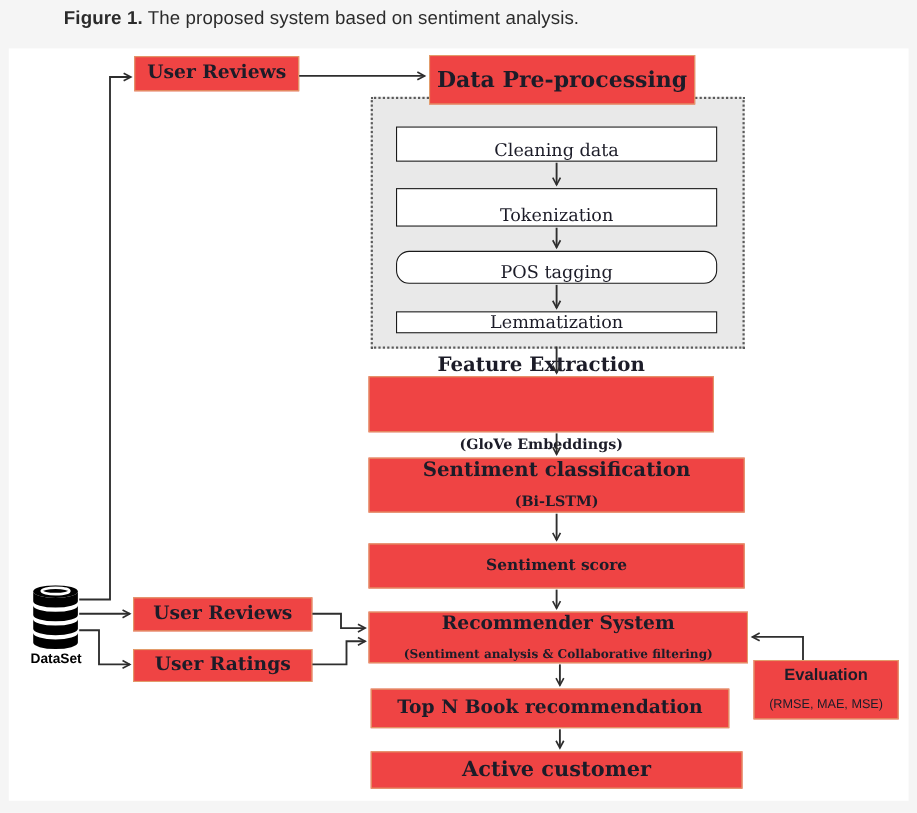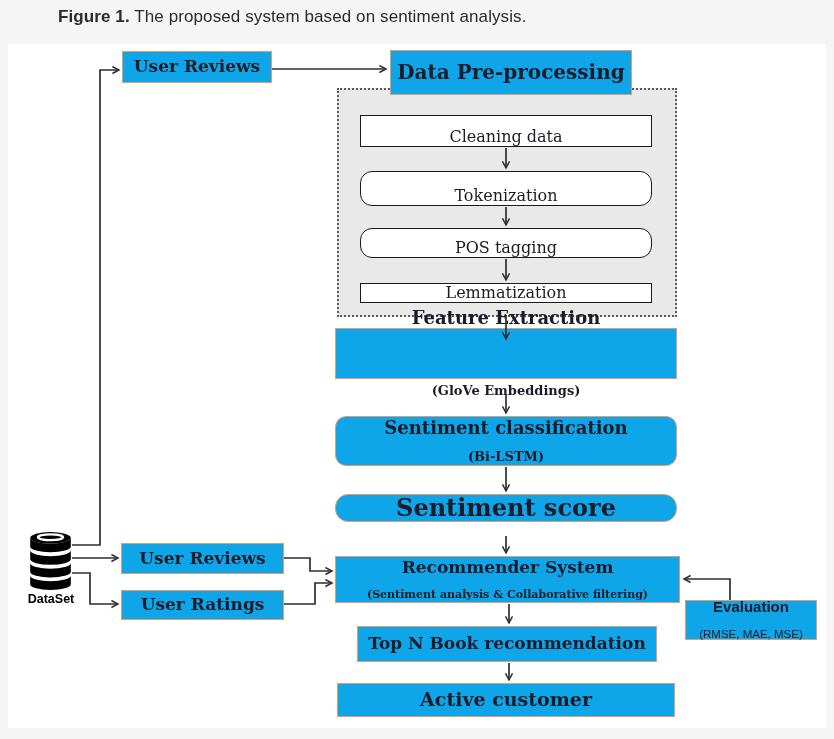--- a/index.html
+++ b/index.html
@@ -17,21 +17,21 @@
   }
   #caption .cap-label{font-weight:bold;}
   
   #panel{
     position:absolute;left:8px;top:44px;width:818px;height:684px;
     background:#FFFFFF;
   }
   
   .node{
     position:absolute;box-sizing:border-box;
-    background:#0ea5e9;border:1.6px solid #E29C6B;
+    background:#ef4444;border:1.6px solid #E29C6B;
     display:flex;flex-direction:column;align-items:center;justify-content:center;
     font-family:"DejaVu Serif", serif;font-weight:bold;color:#1C1C28;
     text-align:center;line-height:1.12;z-index:2;
   }
   .node .sub{font-size:13px;margin-top:12px;}
   .white-node{
     position:absolute;box-sizing:border-box;
     background:#FFFFFF;border:1.6px solid #1A1A1A;
     display:flex;align-items:flex-end;justify-content:center;
     font-family:"DejaVu Serif", serif;font-weight:normal;font-size:16px;
@@ -39,32 +39,32 @@
   }
   
   #container{
     position:absolute;left:329px;top:44px;width:340px;height:229px;
     box-sizing:border-box;background:#E9E9E9;border:2px dotted #5A5A5A;z-index:1;
   }
   
   #n-user-reviews-top{left:114px;top:7px;width:150px;height:32px;font-size:17px;}
   #n-data-preprocessing{left:382px;top:6px;width:242px;height:45px;font-size:20px;z-index:4;}
   #n-cleaning{left:352px;top:71px;width:292px;height:32px;}
-  #n-tokenization{left:352px;top:127px;width:292px;height:35px;border-radius:12px;}
+  #n-tokenization{left:352px;top:127px;width:292px;height:35px;}
   #n-pos{left:352px;top:184px;width:292px;height:30px;border-radius:12px;}
   #n-lemma{left:352px;top:239px;width:292px;height:20px;}
-  #n-feature{left:327px;top:284px;width:342px;height:51px;font-size:18px;gap:44px;}
-  #n-sentclass{left:327px;top:372px;width:342px;height:50px;font-size:18px;border-radius:11px;}
-  #n-sentscore{left:327px;top:450px;width:342px;height:28px;font-size:24px;border-radius:13px;}
+  #n-feature{left:327px;top:298px;width:314px;height:51px;font-size:18px;gap:44px;}
+  #n-sentclass{left:327px;top:372px;width:342px;height:50px;font-size:18px;}
+  #n-sentscore{left:327px;top:450px;width:342px;height:41px;font-size:14px;}
   #n-recommender{left:327px;top:512px;width:345px;height:47px;font-size:17px;}
   #n-recommender .sub{font-size:11px;font-weight:600;}
-  #n-topn{left:329px;top:582px;width:300px;height:36px;font-size:17px;margin-left:20px;}
+  #n-topn{left:329px;top:582px;width:326px;height:36px;font-size:17px;}
   #n-active{left:329px;top:639px;width:338px;height:34px;font-size:19px;}
   #n-eval{
-    left:677px;top:556px;width:132px;height:40px;
+    left:677px;top:556px;width:132px;height:54px;
     font-family:"Liberation Sans", sans-serif;font-size:15px;text-align:right;
   }
   #n-eval .sub{font-size:11.5px;font-weight:normal;}
   #n-user-reviews-mid{left:113px;top:499px;width:163px;height:31px;font-size:17px;}
   #n-user-ratings{left:113px;top:546px;width:163px;height:30px;font-size:17px;}
   
   #db-icon{position:absolute;left:20px;top:488px;width:45px;height:58px;z-index:2;}
   #db-label{
     position:absolute;left:4px;top:548px;width:78px;text-align:center;
     font-family:"Liberation Sans", sans-serif;font-weight:bold;font-size:12.5px;

